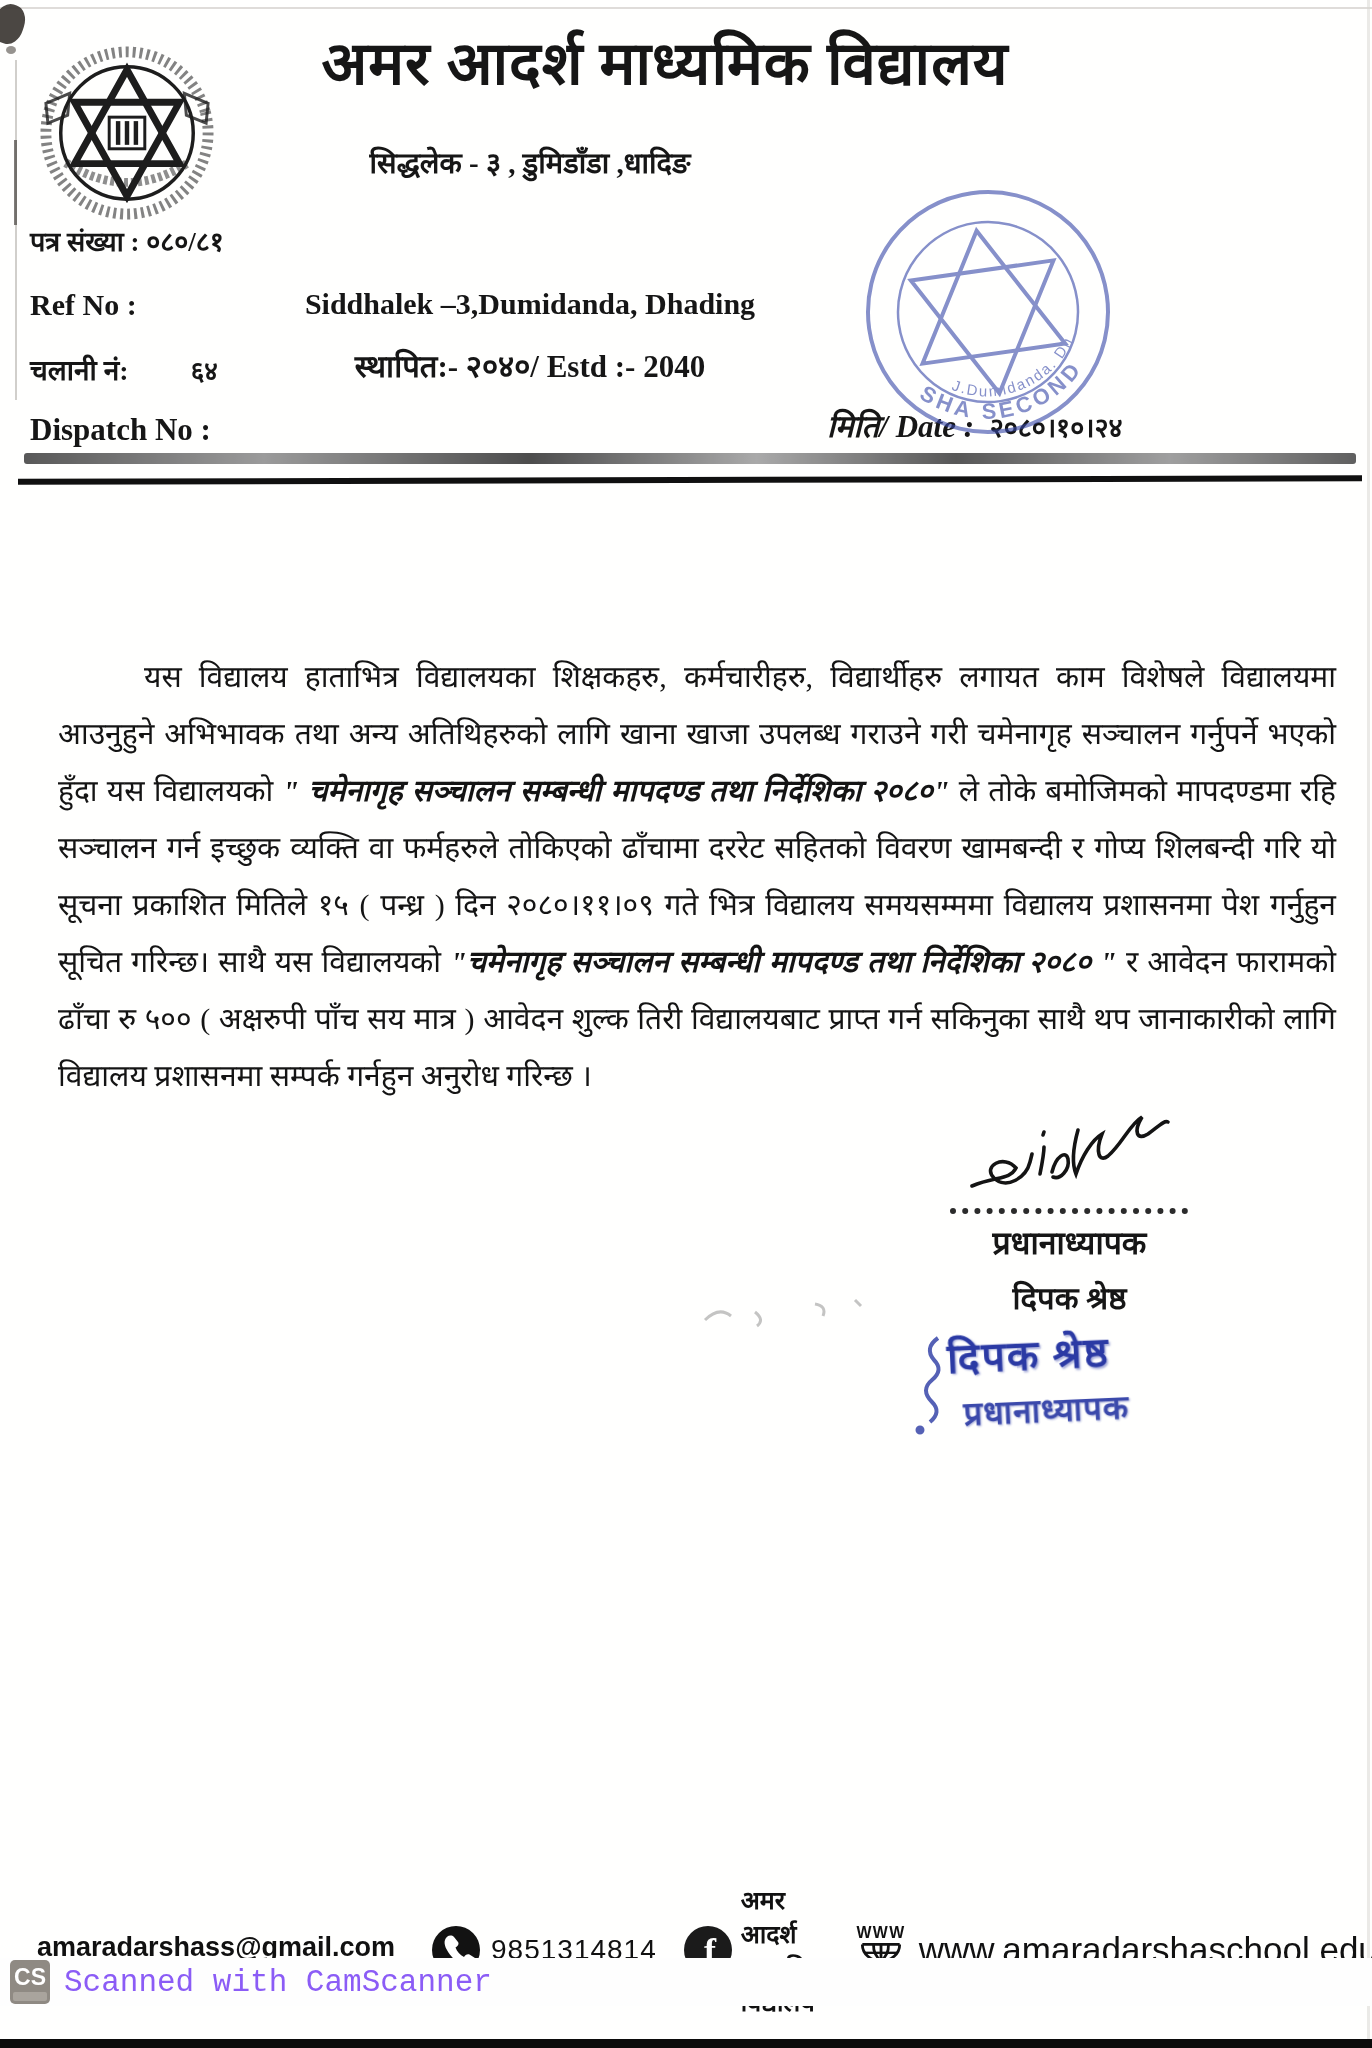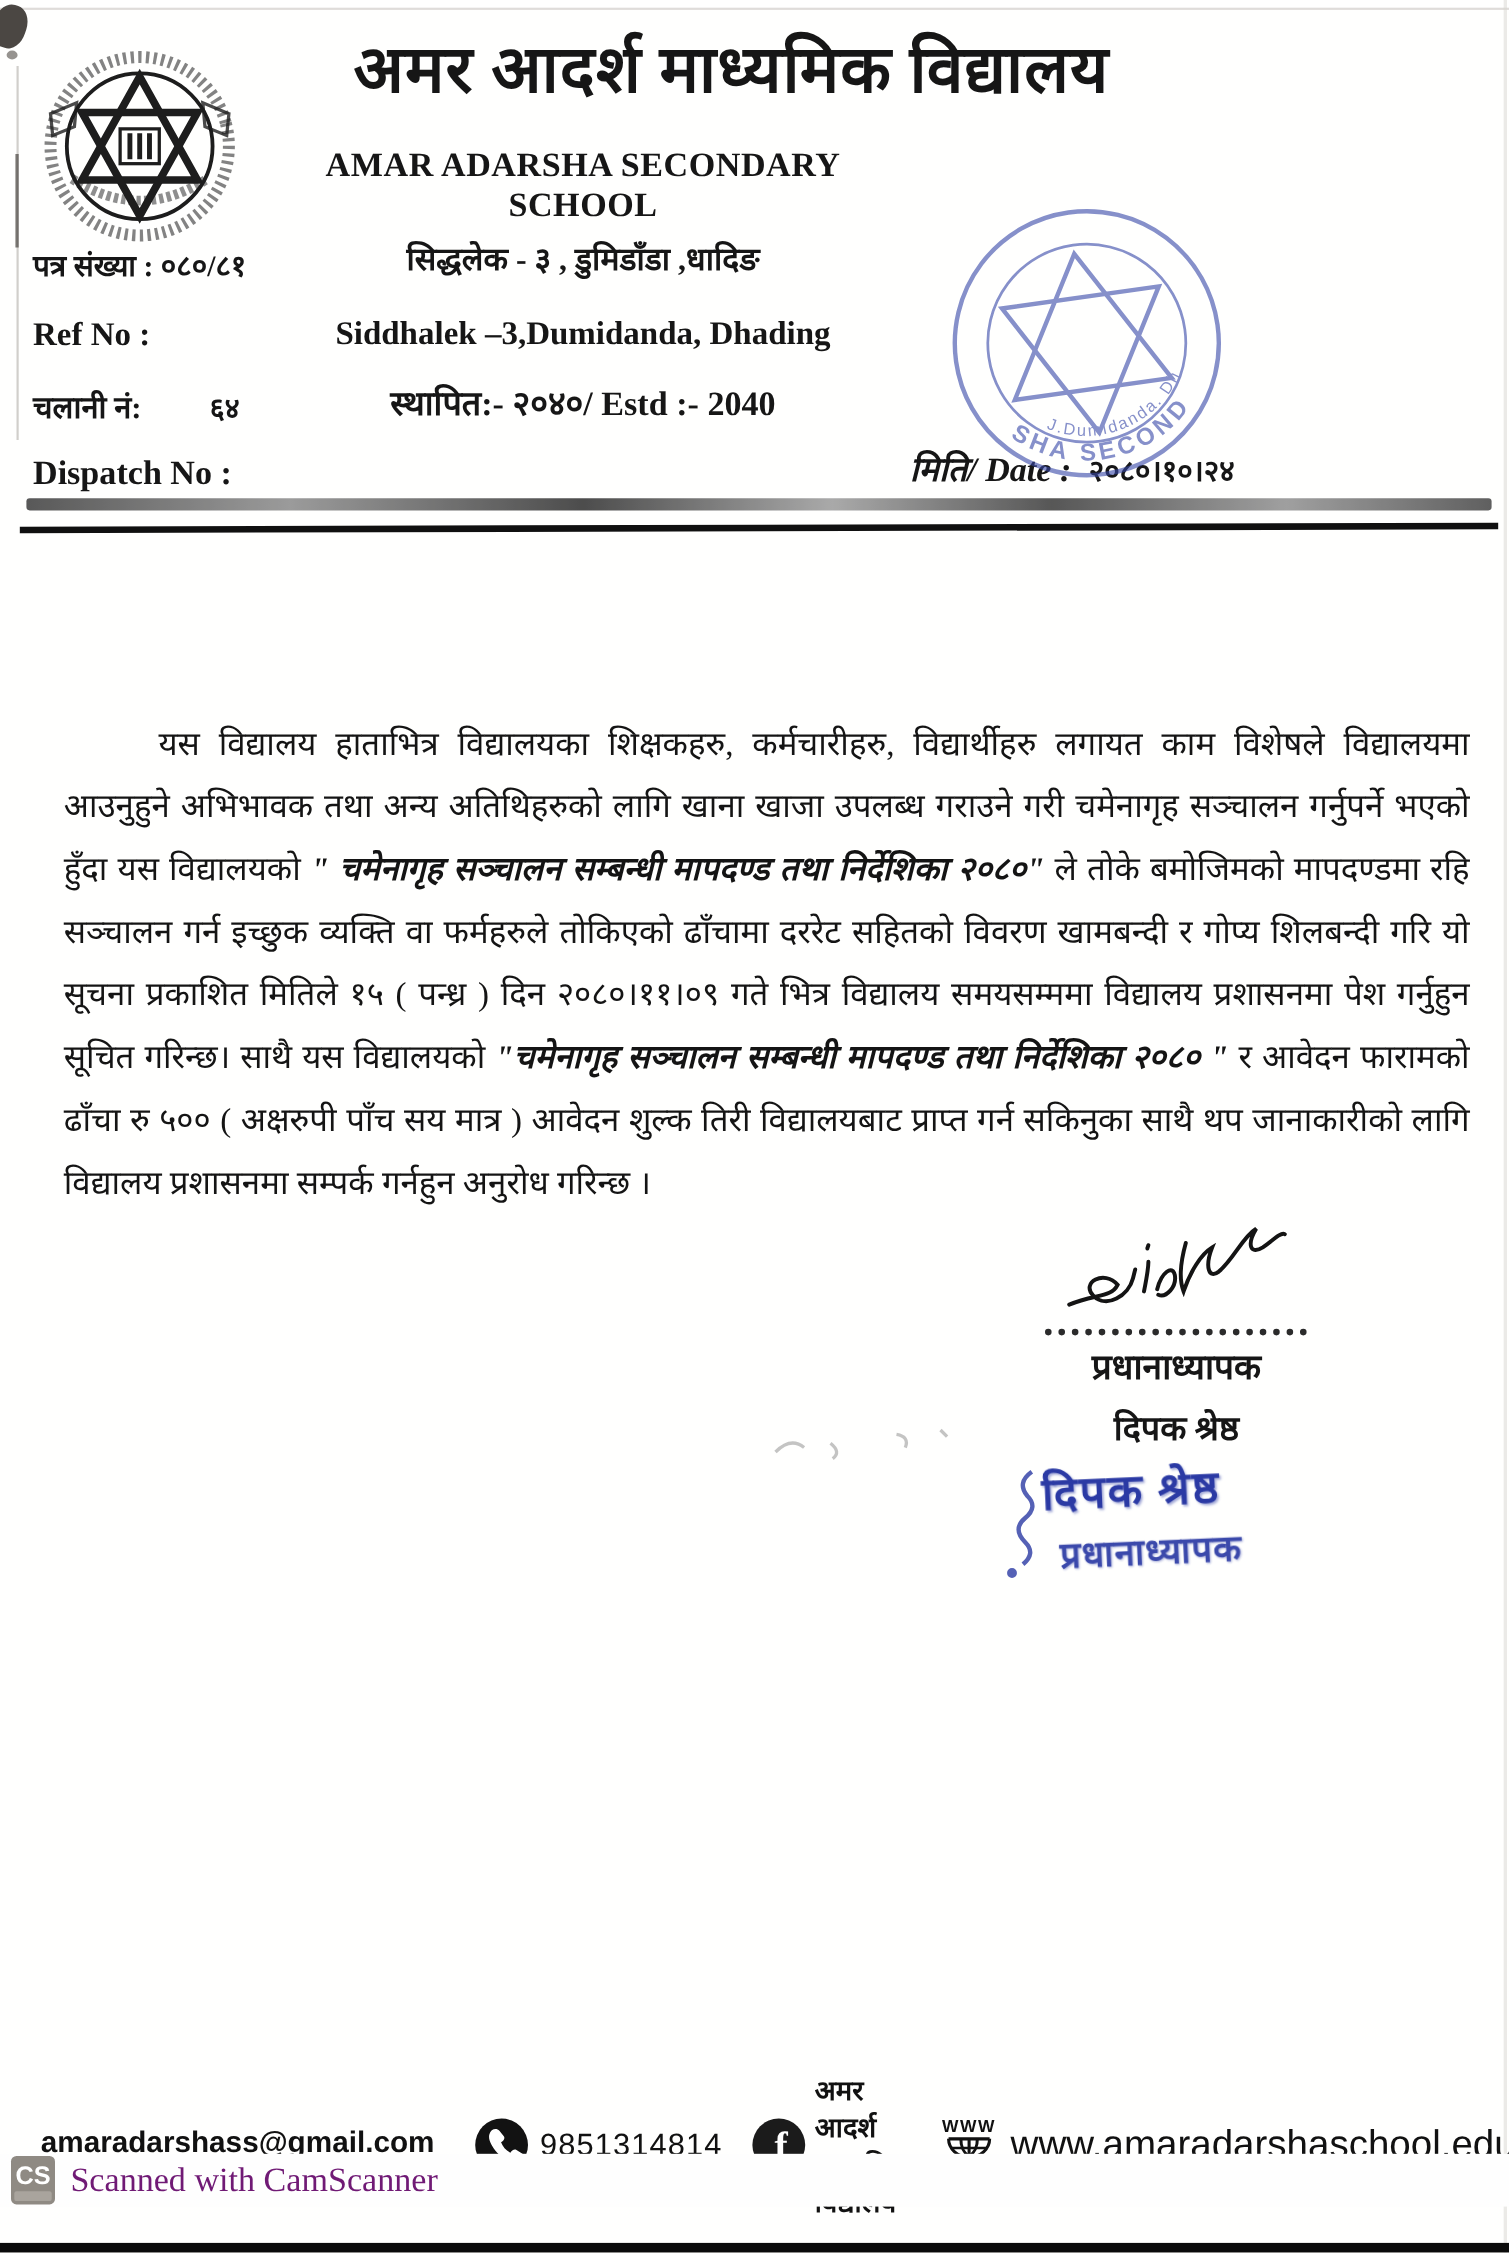--- a/index.html
+++ b/index.html
@@ -72,21 +72,21 @@
   .f-fb-text{font-size:25px;margin-left:8px;font-family:"Liberation Serif",serif;font-weight:bold;}
   .f-web{font-size:35px;margin-left:10px;}
   .icon-circle{margin-left:26px;flex:0 0 auto;}
 
   
   .cs-bar{position:absolute;left:0;top:1958px;width:100%;height:48px;background:#fefefe;display:flex;align-items:center;}
   .cs-badge{position:relative;width:40px;height:44px;background:#8f8a83;border-radius:5px;margin-left:10px;
             display:flex;align-items:flex-start;justify-content:center;}
   .cs-badge span{color:#fff;font-family:"Liberation Sans",sans-serif;font-weight:bold;font-size:23px;margin-top:4px;}
   .cs-badge::after{content:"";position:absolute;left:3px;right:3px;bottom:3px;height:9px;background:#a9a49d;border-radius:2px;}
-  .cs-text{color:#701a75;font-family:Liberation Serif, serif;font-size:31px;margin-left:14px;}
+  .cs-text{color:#8b5cf6;font-family:Liberation Mono, monospace;font-size:31px;margin-left:14px;}
   .bottom-strip{position:absolute;left:0;bottom:0;width:100%;height:9px;background:#0b0b0b;}
 </style>
 </head>
 <body>
 
 <div class="page">
 
   <div class="edge-top"></div>
   <div class="edge-left"></div>
   <div class="edge-left-dark"></div>
@@ -108,21 +108,20 @@
         <line x1="99" y1="80" x2="99" y2="104" stroke-width="4.5"></line>
         <path d="M8,62 L32,52 30,74 10,82 Z" stroke-width="3" opacity=".8"></path>
         <path d="M172,62 L148,52 150,74 170,82 Z" stroke-width="3" opacity=".8"></path>
         <path d="M28,122 Q90,162 152,122" stroke-width="9" opacity=".5" stroke-dasharray="4 3"></path>
       </g>
     </svg>
   </div>
 
   <h1 class="np-title">अमर आदर्श माध्यमिक विद्यालय</h1>
   <div class="center-col">
-    <div class="en-name">AMAR ADARSHA SECONDARY SCHOOL</div>
     <div class="np-addr">सिद्धलेक - ३ , डुमिडाँडा ,धादिङ</div>
   </div>
   <div class="en-addr">Siddhalek –3,Dumidanda, Dhading</div>
   <div class="estd">स्थापित:- २०४०/ Estd :- 2040</div>
 
   <div class="letter-no">पत्र संख्या : ०८०/८१</div>
   <div class="ref-no">Ref No :</div>
   <div class="chalani">
     <span>चलानी नं:</span><span class="chalani-val">६४</span>
   </div>

